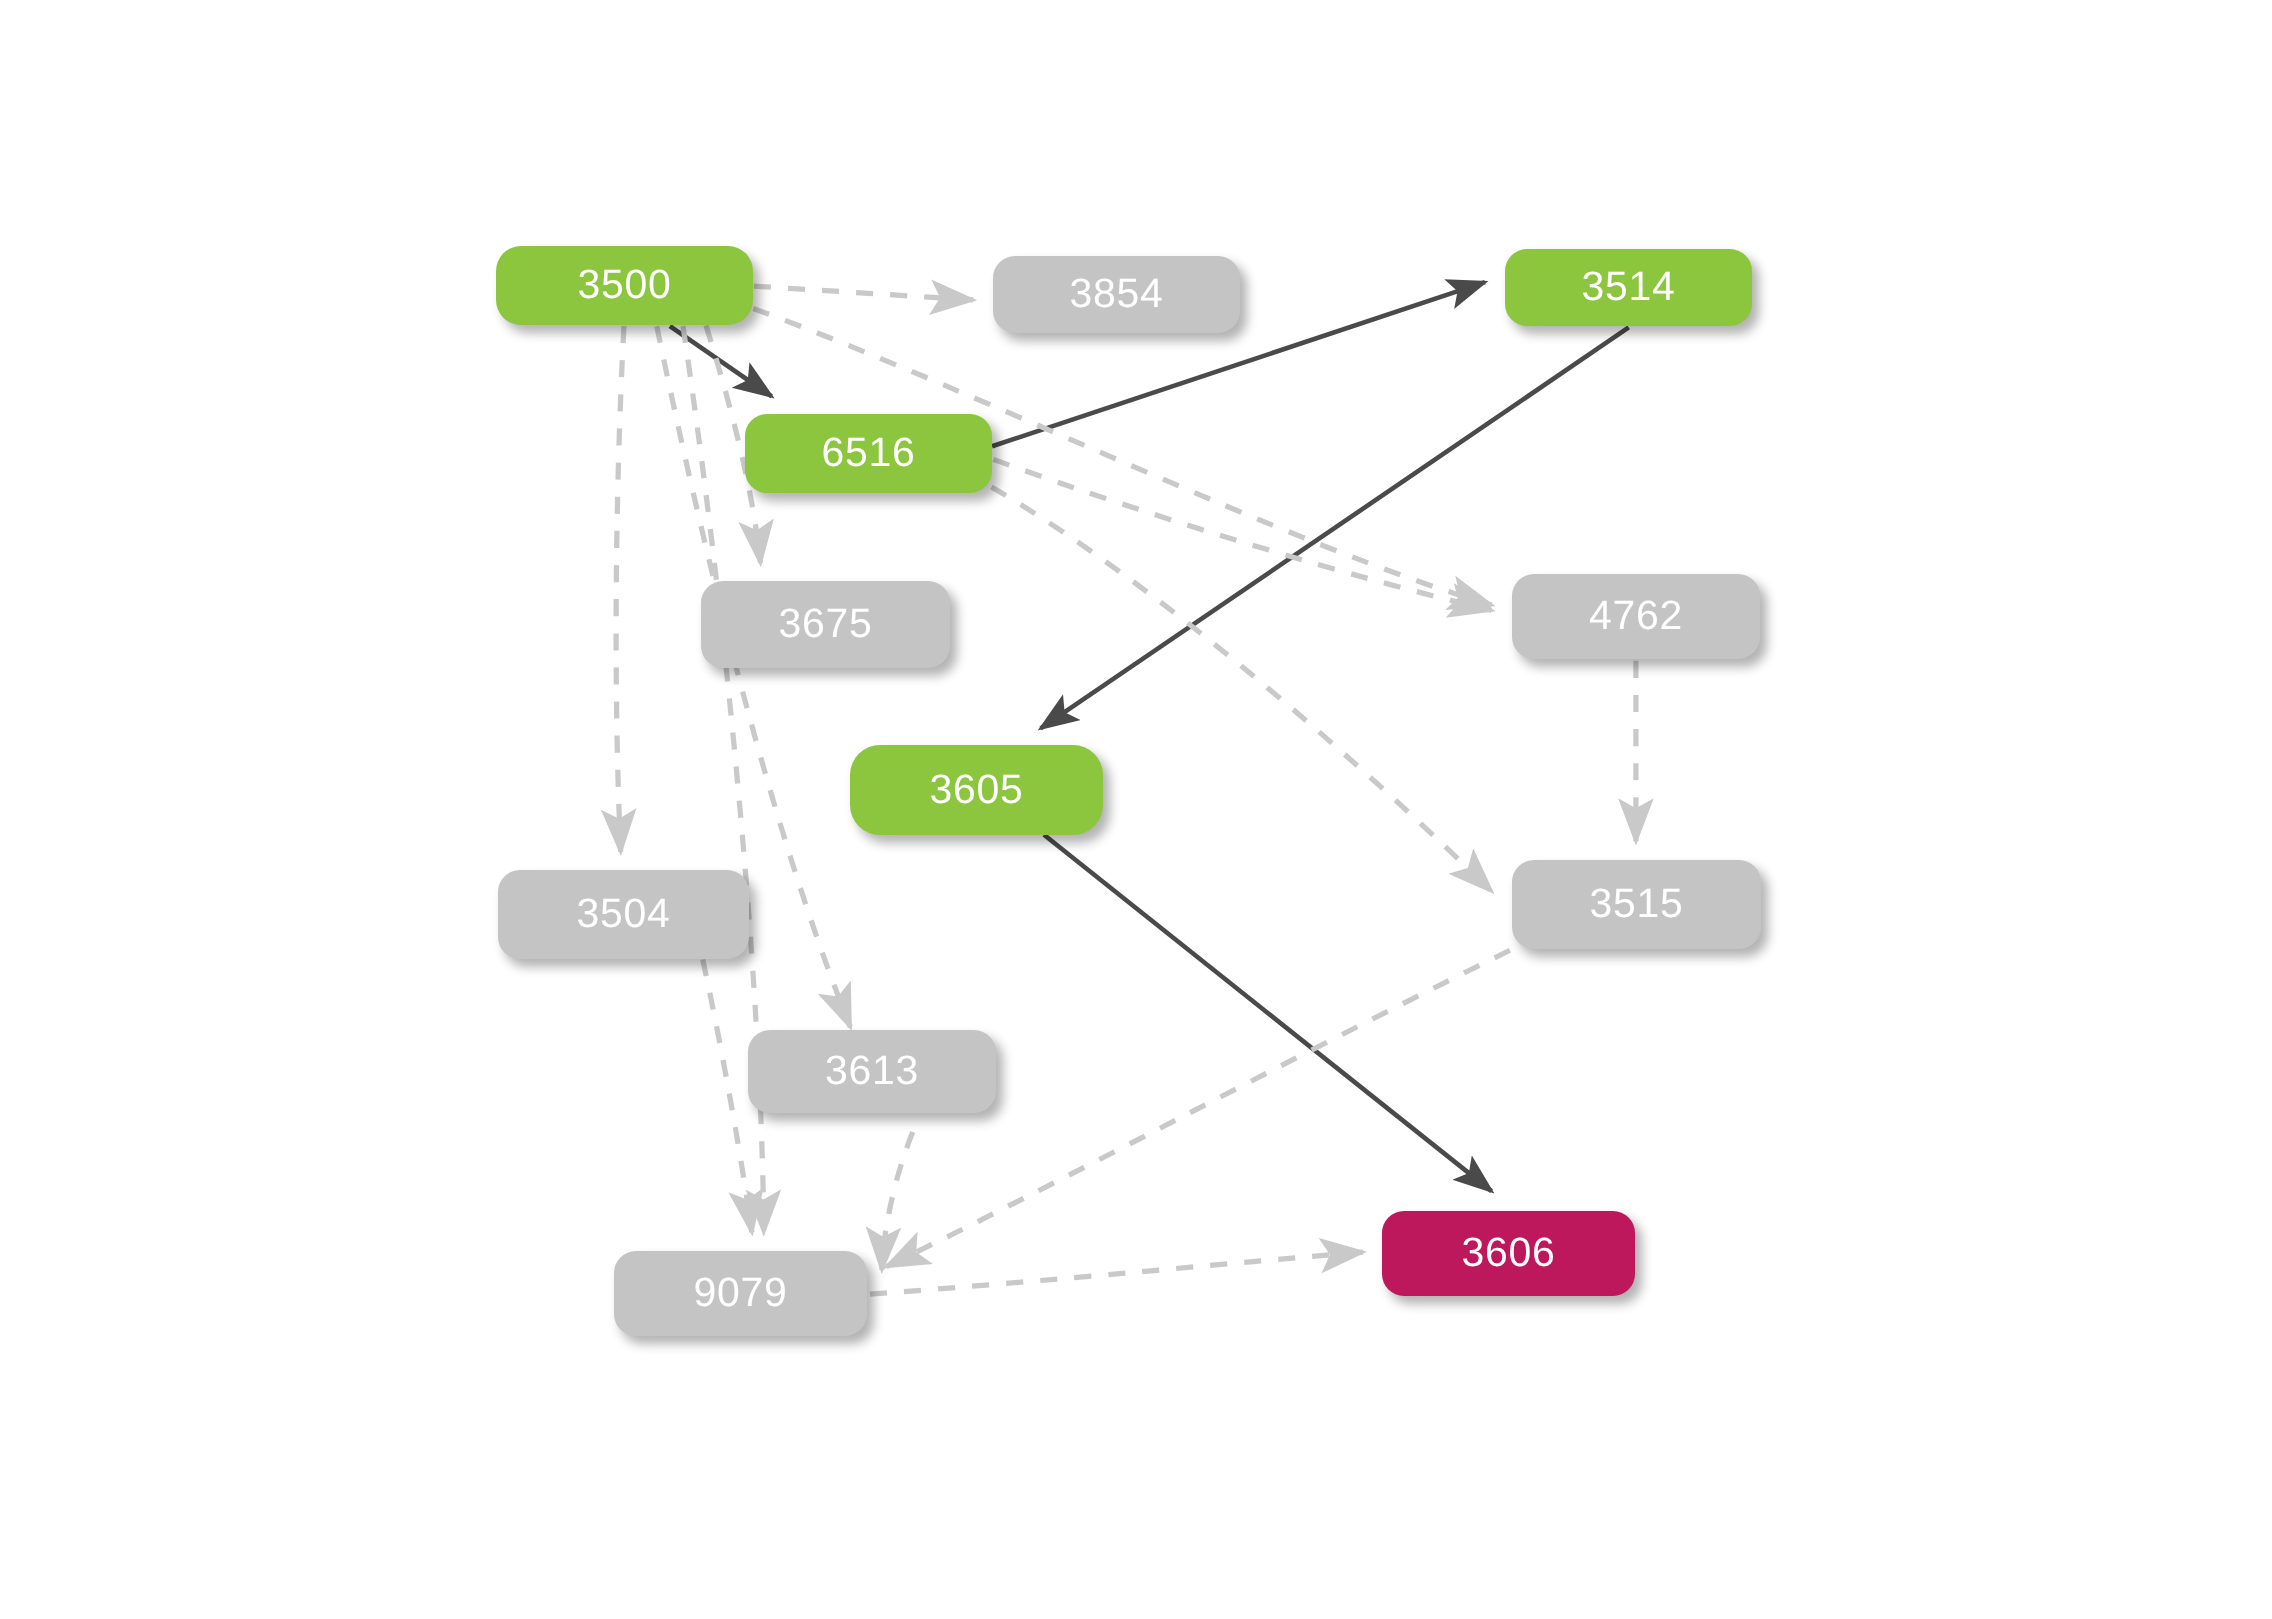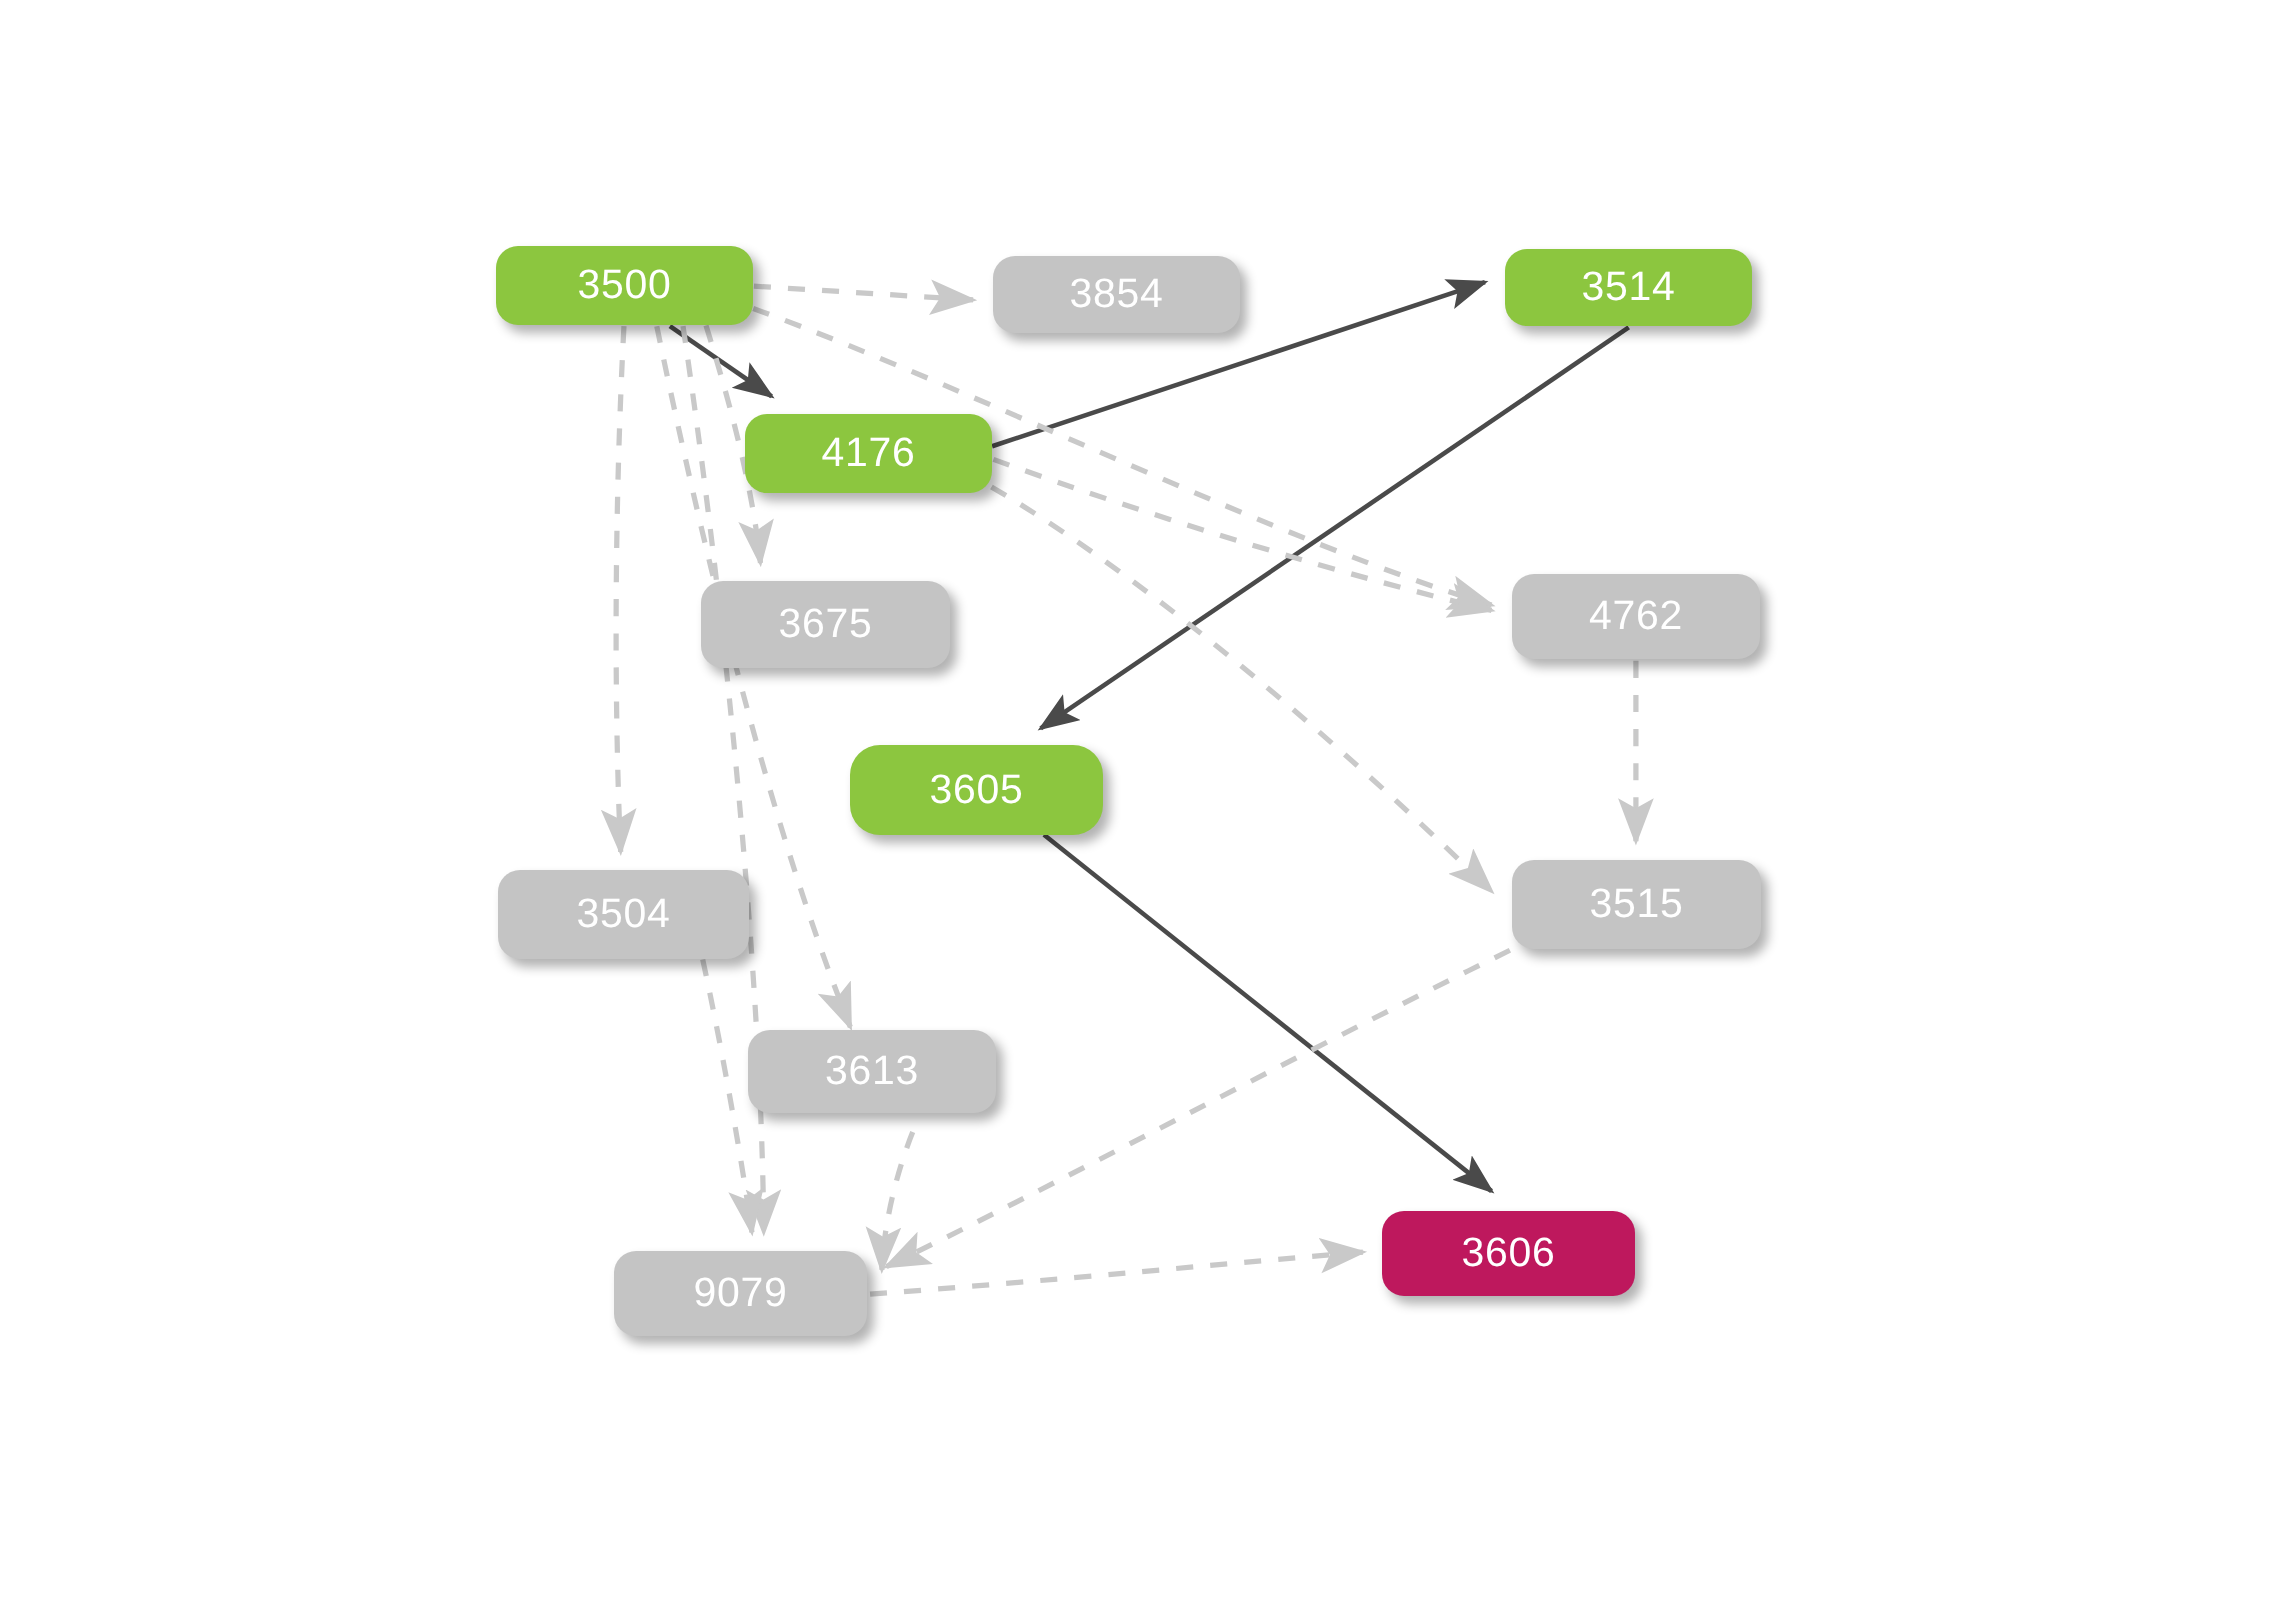--- a/index.html
+++ b/index.html
@@ -82,31 +82,31 @@
         <path d="M 1510 742 C 1780 900 2090 1180 2272 1358" fill="none" stroke="#C9C9C9" stroke-width="8" stroke-linecap="butt" stroke-dasharray="26 26" marker-end="url(#arrow-light)"></path>
         <path d="M 2492 1007 L 2492 1282" fill="none" stroke="#C9C9C9" stroke-width="8" stroke-linecap="butt" stroke-dasharray="26 26" marker-end="url(#arrow-light)"></path>
         <path d="M 1070 1462 C 1100 1600 1130 1770 1145 1878" fill="none" stroke="#C9C9C9" stroke-width="8" stroke-linecap="butt" stroke-dasharray="26 26" marker-end="url(#arrow-light)"></path>
         <path d="M 2300 1448 C 1950 1620 1600 1810 1350 1930" fill="none" stroke="#C9C9C9" stroke-width="8" stroke-linecap="butt" stroke-dasharray="26 26" marker-end="url(#arrow-light)"></path>
         <path d="M 1325 1972 C 1600 1952 1900 1922 2076 1908" fill="none" stroke="#C9C9C9" stroke-width="8" stroke-linecap="butt" stroke-dasharray="26 26" marker-end="url(#arrow-light)"></path>
         <path d="M 1390 1725 C 1360 1800 1345 1880 1343 1935" fill="none" stroke="#C9C9C9" stroke-width="8" stroke-linecap="butt" stroke-dasharray="26 26" marker-end="url(#arrow-light)"></path>
       </g>
   </svg>
 
   <div id="nodes-group">
-      <div class="node green" style="left: 496px; top: 246px; width: 257px; height: 79px;">
+      <div class="node green" style="left: 496px; top: 246px; width: 257px; height: 79px; border-radius: 25px;">
         <span class="node-label">3500</span>
       </div>
       <div class="node gray" style="left: 993px; top: 256px; width: 247px; height: 77px;">
         <span class="node-label">3854</span>
       </div>
       <div class="node green" style="left: 1505px; top: 249px; width: 247px; height: 77px;">
         <span class="node-label">3514</span>
       </div>
       <div class="node green" style="left: 745px; top: 414px; width: 247px; height: 79px;">
-        <span class="node-label">4176</span>
+        <span class="node-label">6516</span>
       </div>
       <div class="node gray" style="left: 701px; top: 581px; width: 249px; height: 87px;">
         <span class="node-label">3675</span>
       </div>
       <div class="node gray" style="left: 1512px; top: 574px; width: 248px; height: 85px;">
         <span class="node-label">4762</span>
       </div>
       <div class="node green" style="left: 850px; top: 745px; width: 253px; height: 90px; border-radius: 30px;">
         <span class="node-label">3605</span>
       </div>

